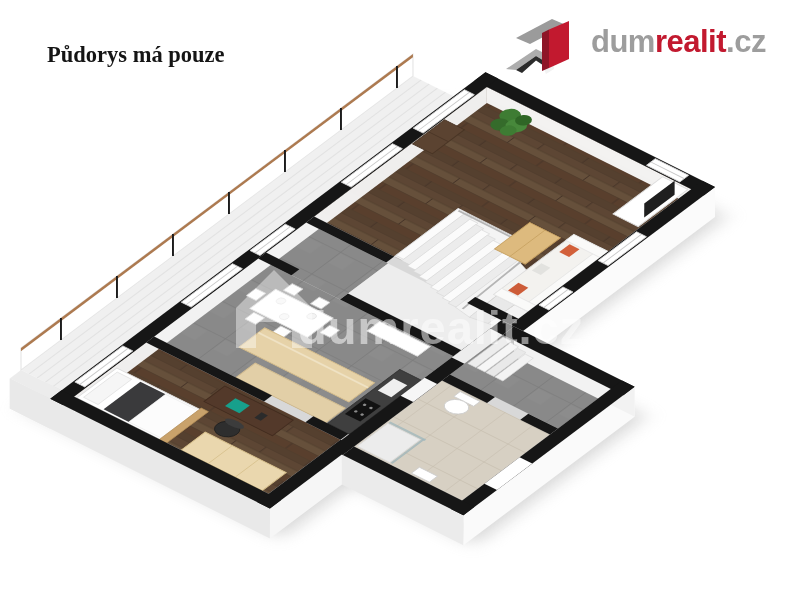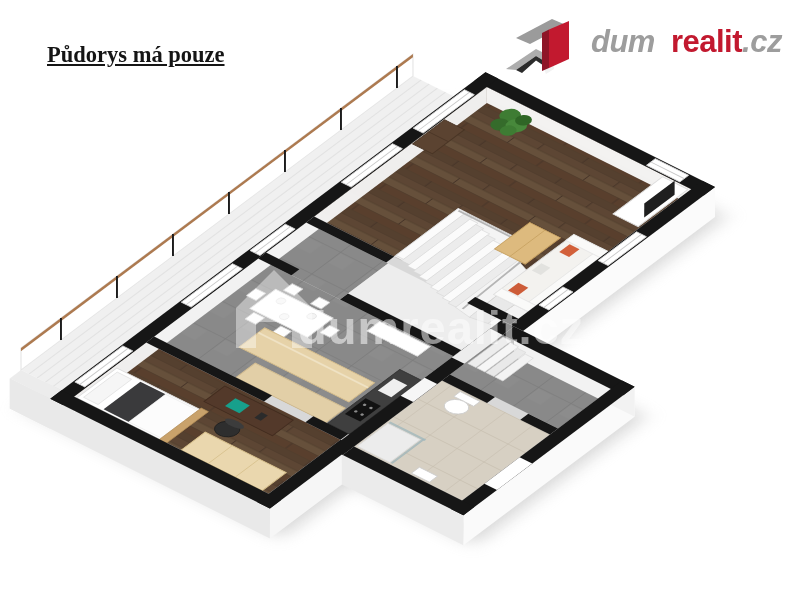--- a/index.html
+++ b/index.html
@@ -1,26 +1,26 @@
 <!DOCTYPE html>
 <html><head>
 <meta charset="utf-8">
 <style>
   html,body{margin:0;padding:0;background:#ffffff;}
   body{width:802px;height:600px;position:relative;overflow:hidden;
        font-family:"Liberation Sans",sans-serif;}
   .disclaimer{position:absolute;left:47px;top:40px;
       font-family:"Liberation Serif",serif;font-weight:700;
-      font-size:22.5px;line-height:29px;color:#151515;white-space:nowrap;text-decoration:underline;}
+      font-size:22.5px;line-height:29px;color:#151515;white-space:nowrap;}
   .logo{position:absolute;left:506px;top:6px;display:flex;align-items:center;}
   .logo-icon{margin-right:7px;}
   .logo-text{font-weight:700;font-size:31px;letter-spacing:-0.5px;
       font-family:"Liberation Sans",sans-serif;}
-  .logo-dum,.logo-tld{color:#9d9d9d;font-style:italic;}
-  .logo-realit{color:#c2192f;margin-left:16px;}
+  .logo-dum,.logo-tld{color:#9d9d9d;}
+  .logo-realit{color:#c2192f;}
   .plan-svg{position:absolute;left:0;top:0;}
   .wm-text{font-family:"Liberation Sans",sans-serif;font-weight:700;
       font-size:47px;letter-spacing:1px;}
 </style>
 </head>
 <body>
 
 <svg class="plan-svg" width="802" height="600" viewBox="0 0 802 600">
   <defs>
     <pattern id="wood" width="34" height="84" patternUnits="userSpaceOnUse">

